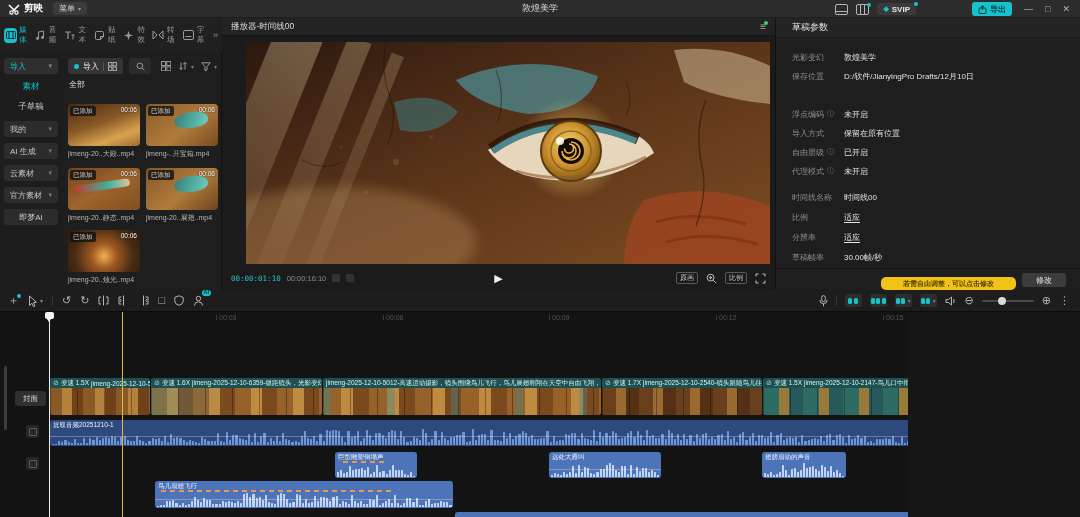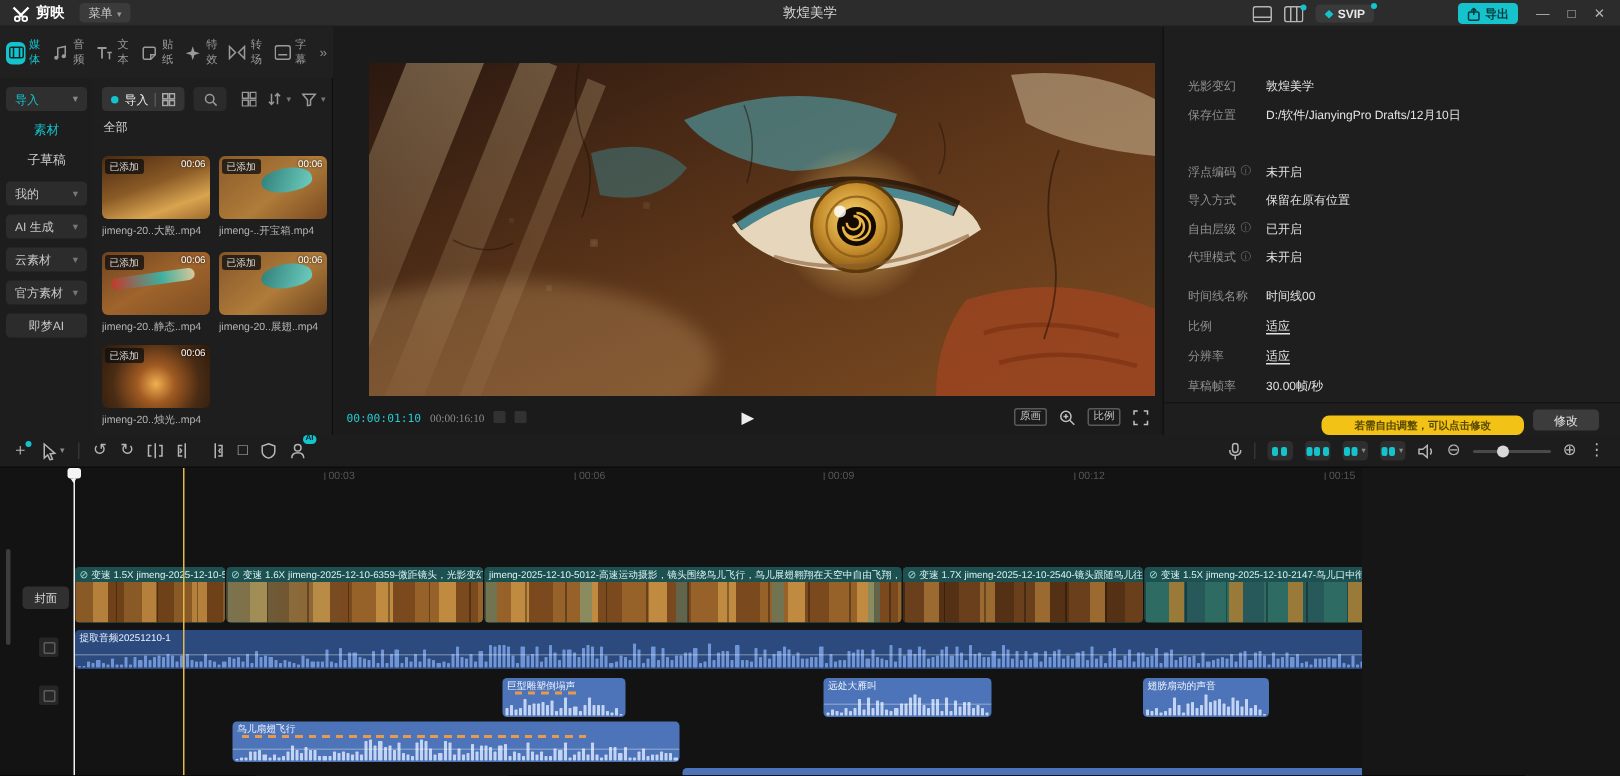--- a/index.html
+++ b/index.html
@@ -58,21 +58,21 @@
   .t4{background:linear-gradient(140deg,#86562a 0%,#b07c3a 55%,#6e4420 100%);}
   .t5{background:radial-gradient(circle at 50% 62%,#f0b050 0%,#a05a22 28%,#4a2c14 65%,#2c1a0c 100%);}
   
   .player{position:absolute;left:222px;top:18px;width:553px;height:272px;background:#1b1b1b;}
   .p-head{position:absolute;left:0;top:0;right:0;height:18px;background:#232323;border-bottom:1px solid #161616;display:flex;align-items:center;padding:0 9px;font-size:8.5px;color:#dcdcdc;}
   .p-head .hb{margin-left:auto;position:relative;color:#aaa;font-size:10px;line-height:1;}
   .stage{position:absolute;left:24px;top:24px;width:524px;height:222px;background:#000;}
   .stage svg{display:block;}
   .p-ctl{position:absolute;left:0;bottom:2px;right:0;height:20px;display:flex;align-items:center;padding:0 9px;font-size:8px;}
   .tc-cur{color:#28c7cf;font-family:"DejaVu Sans Mono",monospace;font-size:7.5px;}
-  .tc-tot{color:#8a8a8a;margin-left:6px;font-family:Liberation Serif, serif;font-size:7.5px;}
+  .tc-tot{color:#8a8a8a;margin-left:6px;font-family:Liberation Sans, sans-serif;font-size:7.5px;}
   .fstep{width:8px;height:8px;background:#323232;border-radius:1px;margin-left:6px;}
   .play{position:absolute;left:50%;transform:translateX(-50%);color:#eee;font-size:11px;}
   .pc-right{margin-left:auto;display:flex;align-items:center;gap:8px;color:#c0c0c0;}
   .mini-pill{border:1px solid #5a5a5a;border-radius:2px;font-size:7px;color:#c8c8c8;padding:0 3px;line-height:10px;}
   
   .rpanel{position:absolute;left:775px;top:18px;width:305px;height:272px;background:#1e1e1e;border-left:1px solid #101010;}
   .rp-head{position:absolute;left:0;top:0;right:0;height:20px;background:#242424;border-bottom:1px solid #181818;display:flex;align-items:center;padding:0 16px;font-size:9px;color:#e8e8e8;}
   .field{position:absolute;left:16px;right:12px;height:14px;display:flex;align-items:center;font-size:8px;}
   .f-label{width:52px;color:#8f8f8f;display:flex;align-items:center;gap:3px;}
   .f-info{color:#6f6f6f;font-size:7px;}
@@ -352,20 +352,24 @@
         <div class="thumb t5">
             <span class="badge">已添加</span>
             <span class="dur">00:06</span>
           </div>
         <div class="mname">jimeng-20..烛光..mp4</div>
       </div>
     </div>
   </div>
 
   <div class="player">
+    <div class="p-head">
+      <span>播放器-时间线00</span>
+      <span class="hb">≡<span class="dot" style="background:#2fd96c"></span></span>
+    </div>
     <div class="stage">
       <svg width="524" height="222" viewBox="0 0 524 222" preserveAspectRatio="none">
         <defs>
           <linearGradient id="bg" x1="0" y1="0" x2="1" y2="1">
             <stop offset="0" stop-color="#2b1810"></stop>
               <stop offset="0.5" stop-color="#5c3519"></stop>
               <stop offset="1" stop-color="#7e4d22"></stop>
           </linearGradient>
           <radialGradient id="glow" cx="0.5" cy="0.5" r="0.5">
             <stop offset="0" stop-color="#ffcf6a" stop-opacity="0.75"></stop>
@@ -437,20 +441,23 @@
           </svg>
         <span class="mini-pill">比例</span>
         <svg width="11" height="11" viewBox="0 0 11 11">
             <path d="M1,3.5 L1,1 L3.5,1 M7.5,1 L10,1 L10,3.5 M10,7.5 L10,10 L7.5,10 M3.5,10 L1,10 L1,7.5" fill="none" stroke="#c0c0c0"></path>
           </svg>
       </span>
     </div>
   </div>
 
   <div class="rpanel">
+    <div class="rp-head">
+        <span>草稿参数</span>
+      </div>
 
     <div class="field" style="top:32px">
         <span class="f-label">光影变幻</span>
         <span class="f-value">敦煌美学</span>
       </div>
     <div class="field" style="top:51px">
         <span class="f-label">保存位置</span>
         <span class="f-value">D:/软件/JianyingPro Drafts/12月10日</span>
       </div>
     <div class="field" style="top:89px">

